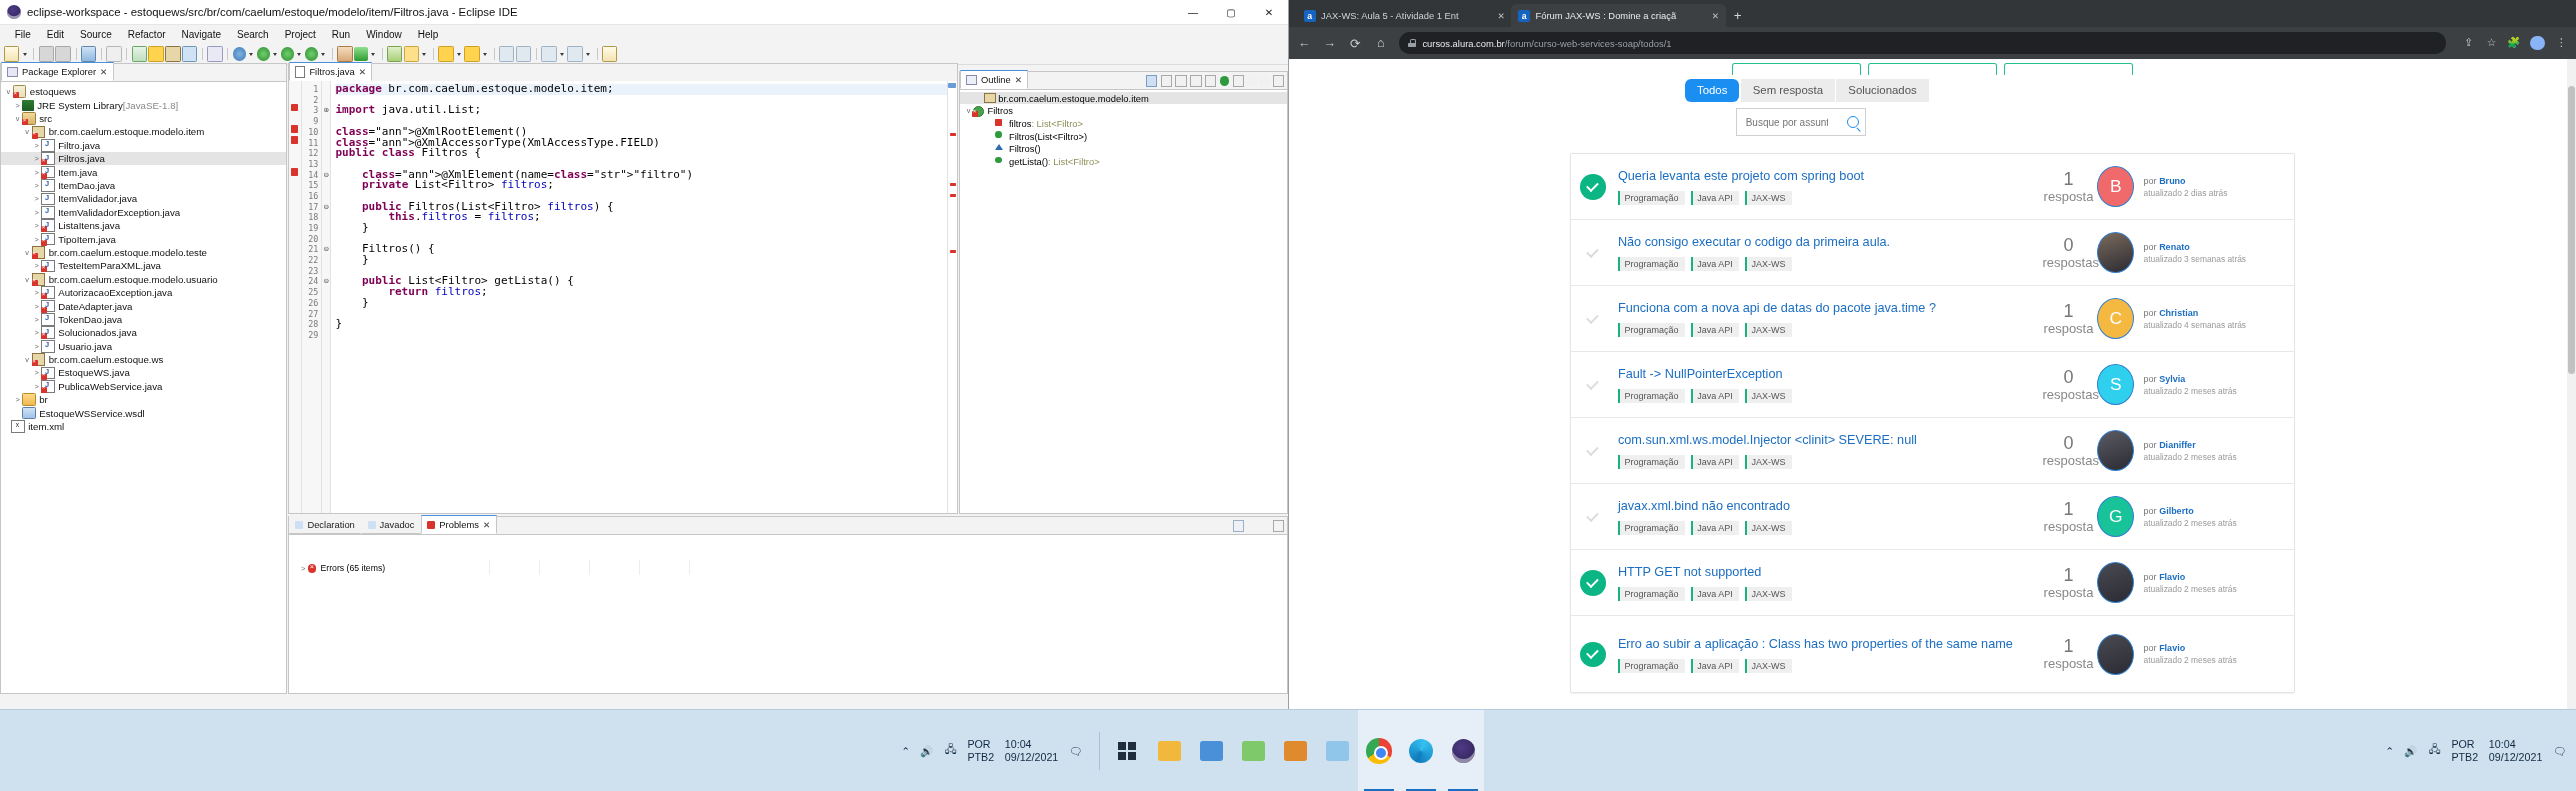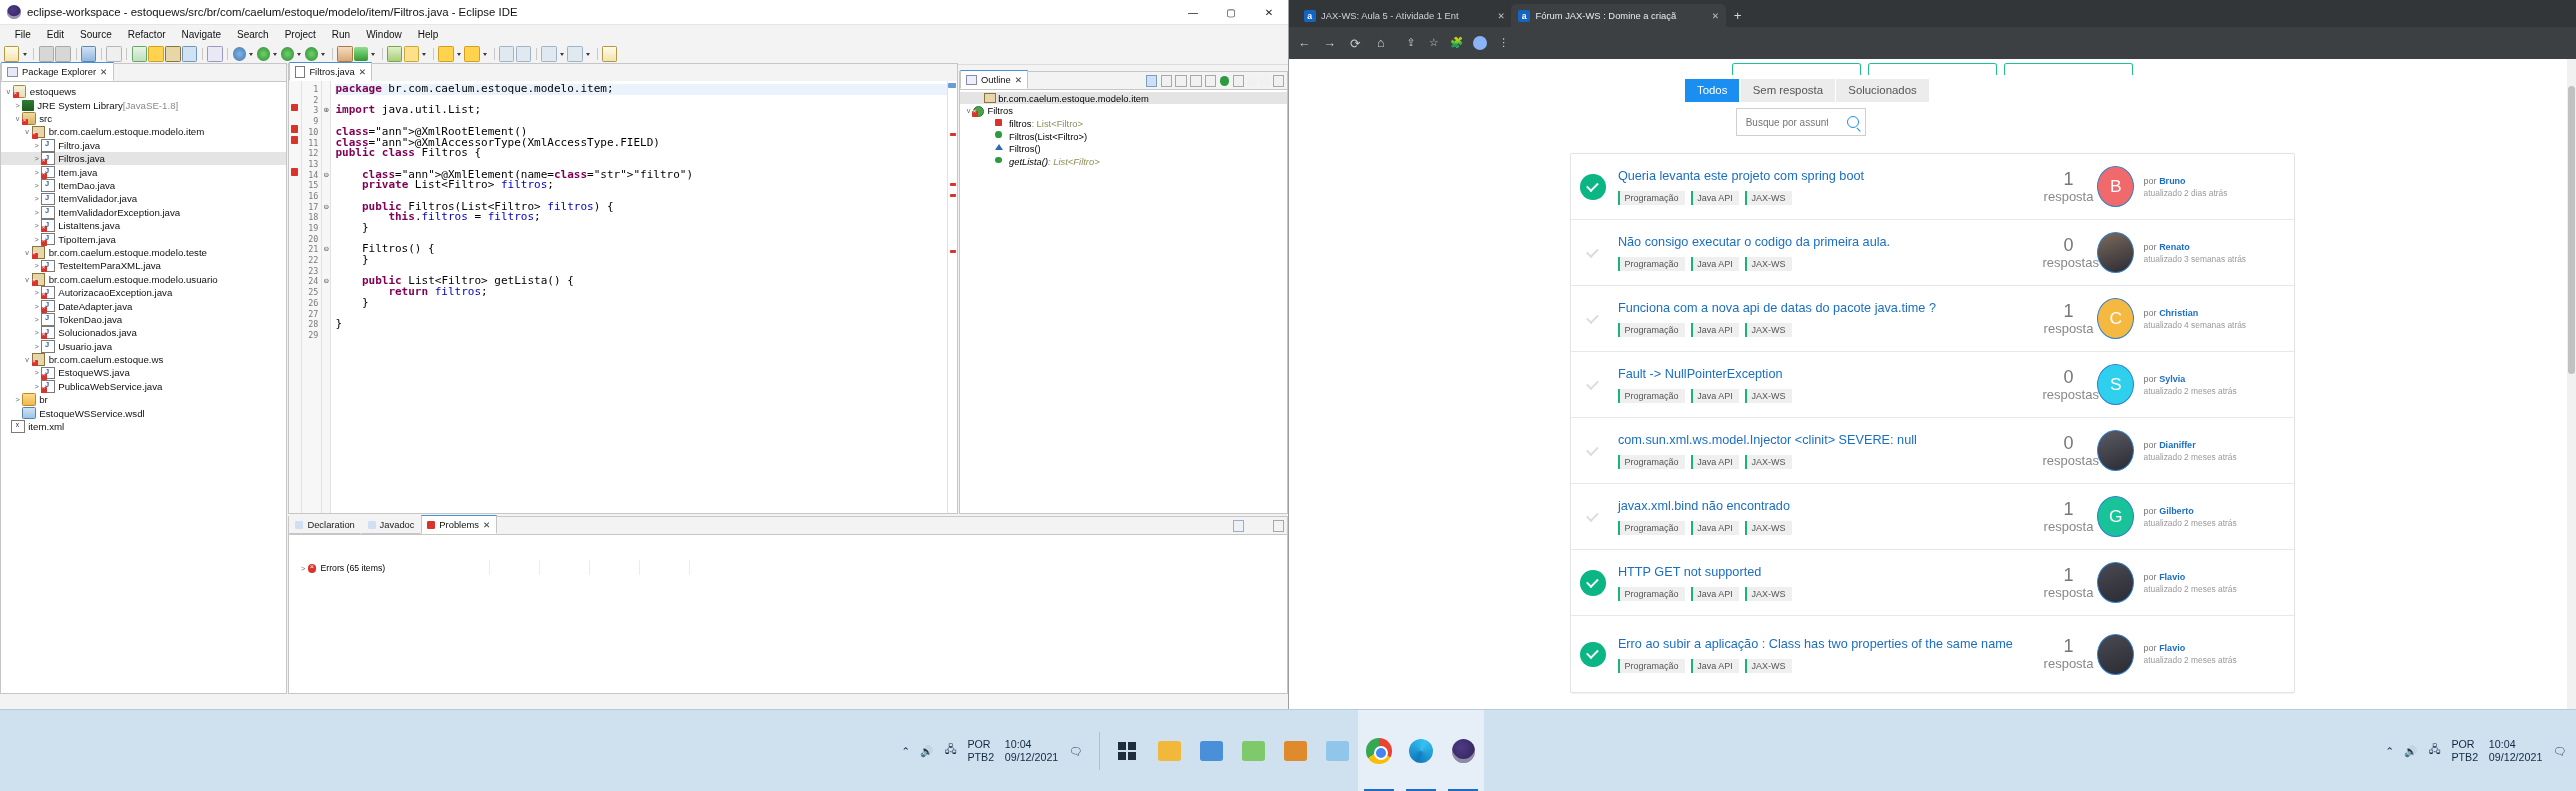--- a/index.html
+++ b/index.html
@@ -154,21 +154,21 @@
   .page{position:absolute;left:0;right:0;top:0;bottom:0;background:#ffffff;}
 
   
   .forum-wrap{width:725px;margin:0 auto;position:relative;padding-top:4px;}
   .cat-pills{display:flex;gap:6.7px;justify-content:center;margin-bottom:4px;}
   .cat-pill{border:0.7px solid #20c18b;border-radius:2.7px 2.7px 0 0;height:10.7px;width:127px;
             border-bottom:none;}
   .filters{display:flex;gap:1.3px;margin-left:115px;margin-top:2.7px;}
   .fbtn{height:23px;padding:0 12px;display:flex;align-items:center;font-size:11.4px;color:#555;
         background:#ececec;}
-  .fbtn.active{background:#1b8ef2;color:#fff;}
+  .fbtn.active{background:#1b8ef2;color:#fff;border-radius:6px;}
   .searchbox{margin-left:166px;margin-top:6.7px;width:115px;height:25.5px;border:0.7px solid #cfcfcf;
              display:flex;align-items:center;padding:0 6.7px;justify-content:space-between;background:#fff;}
   .searchbox input{border:none;outline:none;font-size:10px;color:#888;width:82px;
                    font-family:"Liberation Sans",sans-serif;background:transparent;}
   .mag{width:10px;height:10px;border:1.3px solid #1b8ef2;border-radius:50%;position:relative;flex:0 0 10px;}
   .mag:after{content:"";position:absolute;right:-3.4px;bottom:-2.7px;width:4.7px;height:1.3px;background:#1b8ef2;
              transform:rotate(45deg);}
 
   .topic-list{margin-top:17.4px;border:0.7px solid #e4e4e4;border-radius:2px;background:#fff;
               box-shadow:0 0.7px 1.3px rgba(0,0,0,.06);}
@@ -632,21 +632,21 @@
               </span>
               <span>Filtros(List&lt;Filtro&gt;)</span>
             </div>
             <div class="out-row" style="padding-left: 25.5px;">
               <span class="tarrow"></span>
               <span class="oi">
                 <span class="oi-tri" style="display: block;"></span>
               </span>
               <span>Filtros()</span>
             </div>
-            <div class="out-row" style="padding-left: 25.5px; font-style: italic;">
+            <div class="out-row" style="padding-left: 25.5px;">
               <span class="tarrow"></span>
               <span class="oi">
                 <span class="oi-dot" style="display: block;"></span>
               </span>
               <span>getLista()</span>
               <span class="otype"> : List&lt;Filtro&gt;</span>
             </div>
           </div>
       </div>
 
@@ -705,20 +705,24 @@
           <span class="btab-x">✕</span>
         </div>
         <div class="bplus">+</div>
       </div>
 
     <div class="bnav">
       <div class="nav-ic">←</div>
       <div class="nav-ic">→</div>
       <div class="nav-ic">⟳</div>
       <div class="nav-ic">⌂</div>
+      <div class="omnibox">
+        <span class="lock"></span>
+        <span class="url"><b>cursos.alura.com.br</b><span>/forum/curso-web-services-soap/todos/1</span></span>
+      </div>
       <div class="bnav-right">
         <div class="bicon">⇪</div>
         <div class="bicon">☆</div>
         <div class="bicon">🧩</div>
         <div class="avatar-sm"></div>
         <div class="bicon">⋮</div>
       </div>
     </div>
 
     <div class="viewport">

